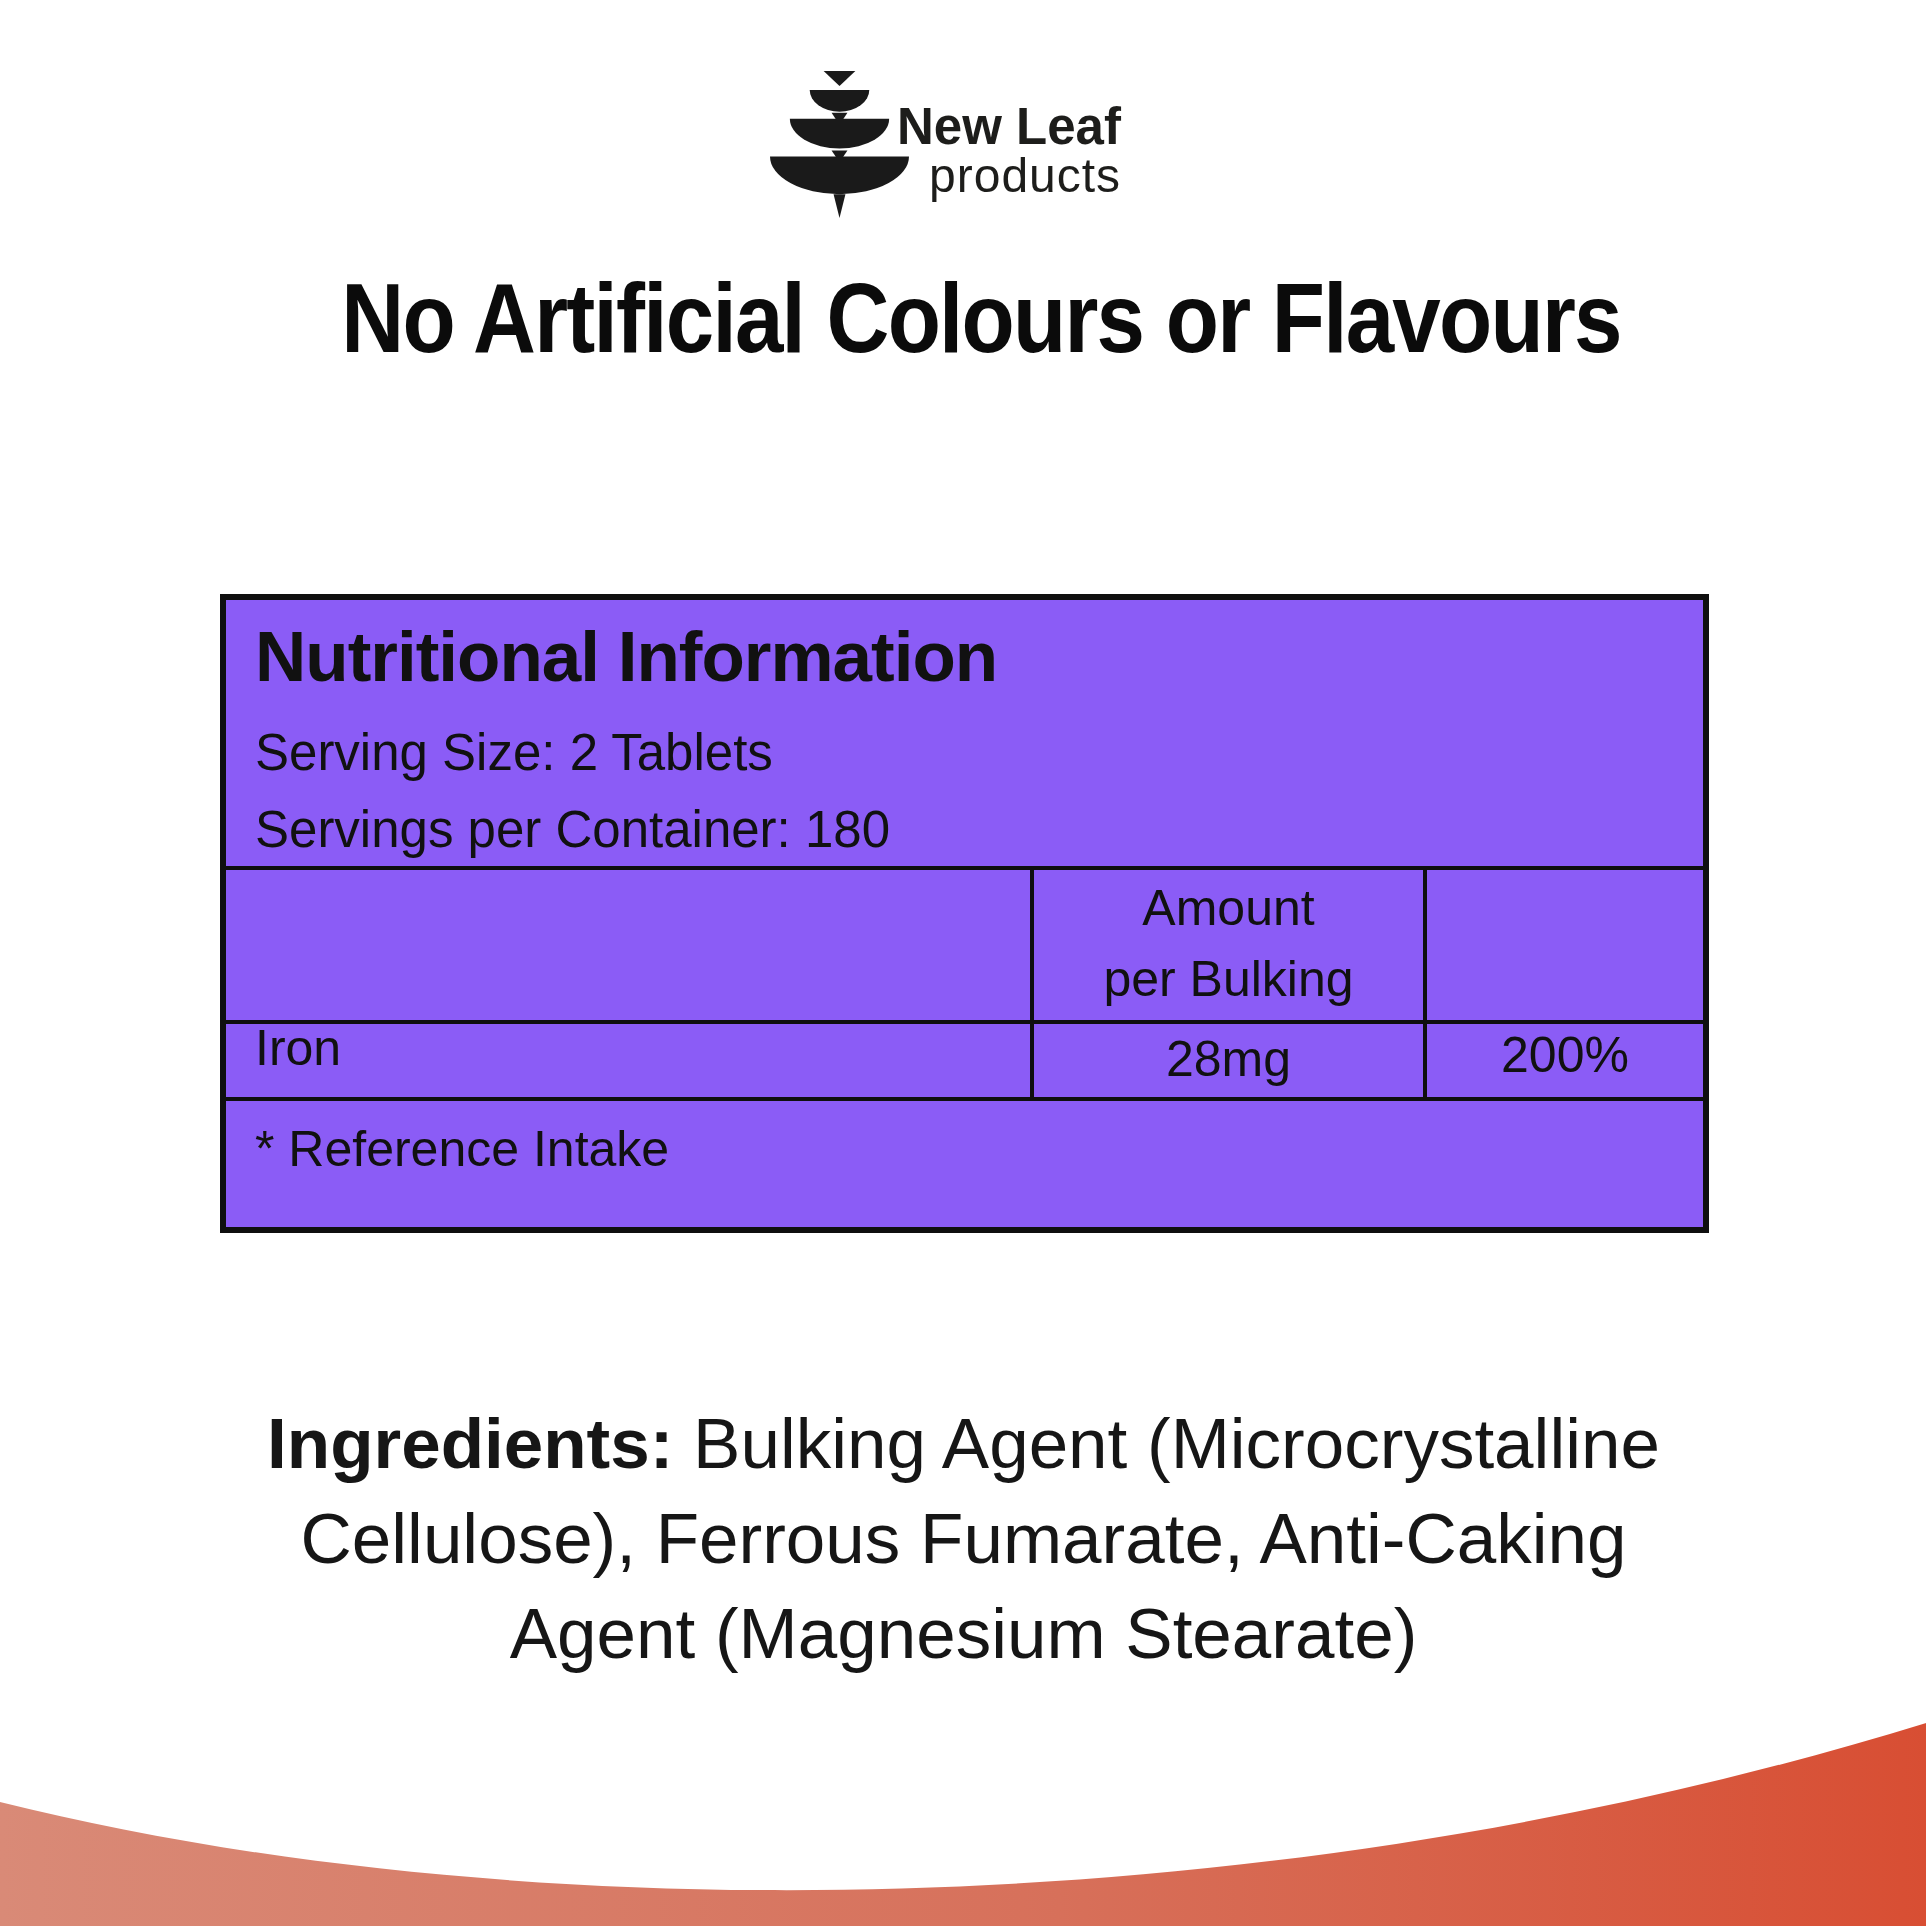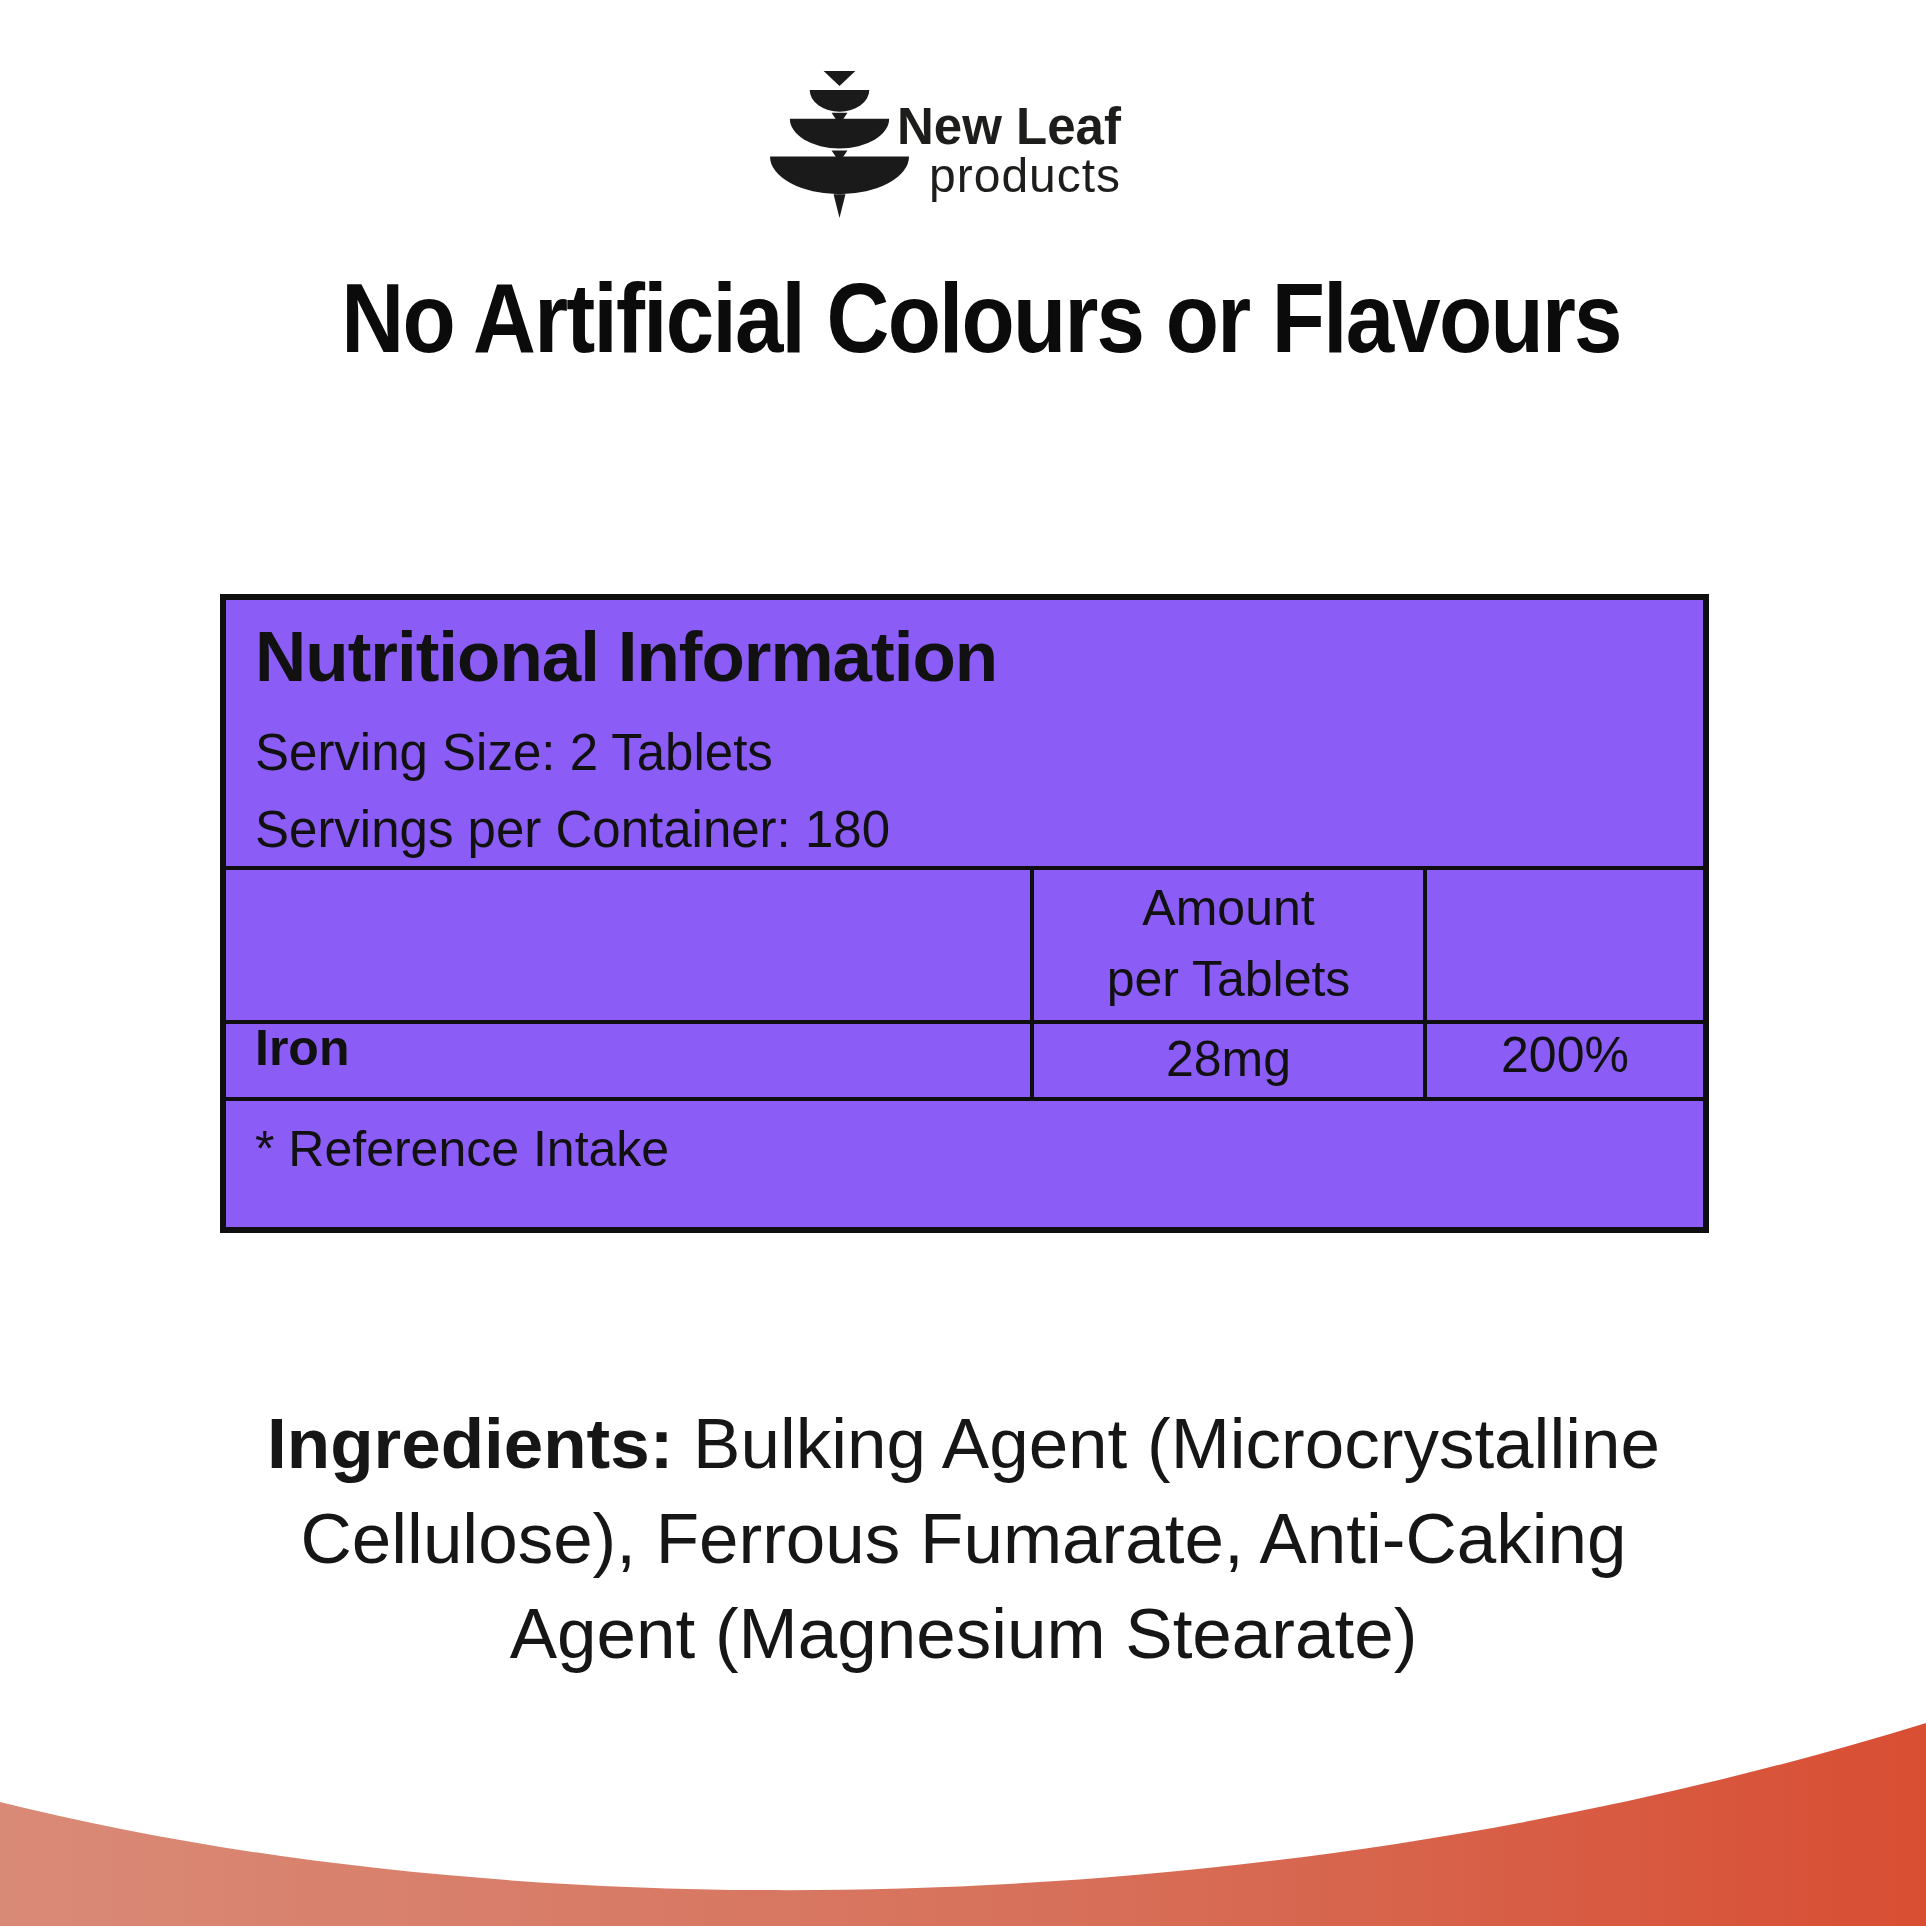--- a/index.html
+++ b/index.html
@@ -28,21 +28,21 @@
   .vline{position:absolute;width:4px;background:#0f0f0f;}
   .nt-title{position:absolute;left:29px;top:16px;font-size:71px;font-weight:700;
             letter-spacing:-1px;line-height:81px;}
   .nt-serving{position:absolute;left:29px;top:123px;font-size:51px;line-height:59px;}
   .nt-servings{position:absolute;left:29px;top:200px;font-size:51px;line-height:59px;}
   .nt-colhead-amount{position:absolute;left:808px;width:389px;top:273px;
                      text-align:center;font-size:50px;line-height:71px;}
   .nt-colhead-ri{position:absolute;left:1201px;width:276px;top:279px;
                  text-align:center;font-size:50px;line-height:55px;}
   .nt-row-name{position:absolute;left:29px;top:420px;height:55px;display:flex;
-               align-items:center;font-size:50px;font-weight:bold;}
+               align-items:center;font-size:50px;}
   .nt-row-amount{position:absolute;left:808px;width:389px;top:420px;height:77px;
                  display:flex;align-items:center;justify-content:center;font-size:50px;}
   .nt-row-ri{position:absolute;left:1201px;width:276px;top:420px;height:70px;
              display:flex;align-items:center;justify-content:center;font-size:50px;}
   .nt-footnote{position:absolute;left:29px;top:521px;font-size:50px;line-height:57px;}
 
   
   .ingredients{left:0;right:0;top:1396px;text-align:center;font-size:71px;
                line-height:95px;font-weight:400;color:#161616;}
   .ingredients b{font-weight:700;}
@@ -79,21 +79,21 @@
     <div class="hline" style="top:497px;"></div>
     <div class="vline" style="left:804px;top:266px;height:235px;"></div>
     <div class="vline" style="left:1197px;top:266px;height:235px;"></div>
 
     <div class="nt-title">Nutritional Information</div>
     <div class="nt-serving">Serving Size: 2 Tablets</div>
     <div class="nt-servings">Servings per Container: 180</div>
 
     <div class="nt-colhead-amount">
       <div>Amount</div>
-      <div>per Tablets</div>
+      <div>per Bulking</div>
     </div>
 
     <div class="nt-row-name">Iron</div>
     <div class="nt-row-amount">28mg</div>
     <div class="nt-row-ri">200%</div>
 
     <div class="nt-footnote">* Reference Intake</div>
   </div>
 </div>
 

